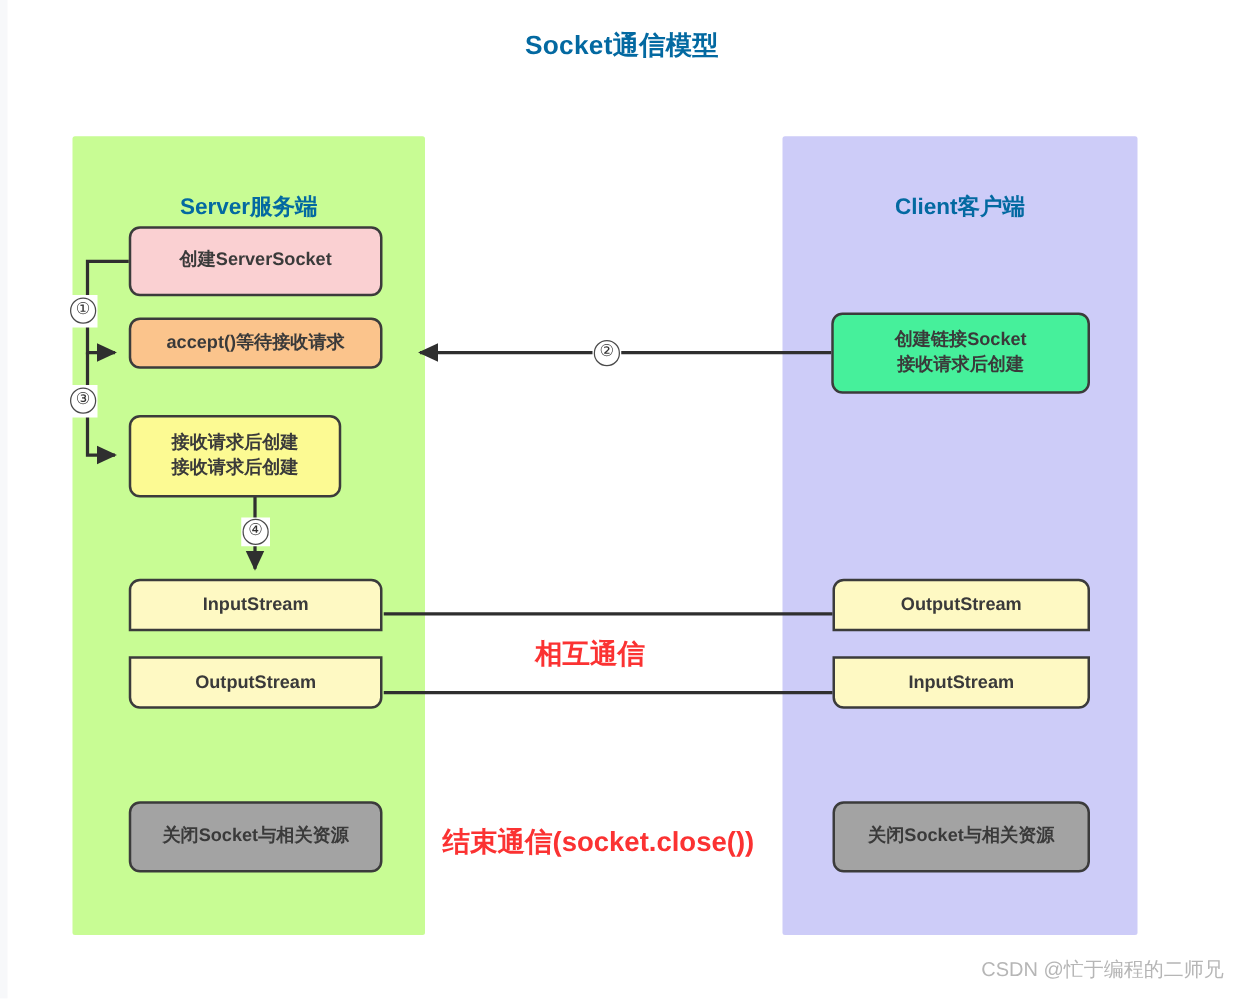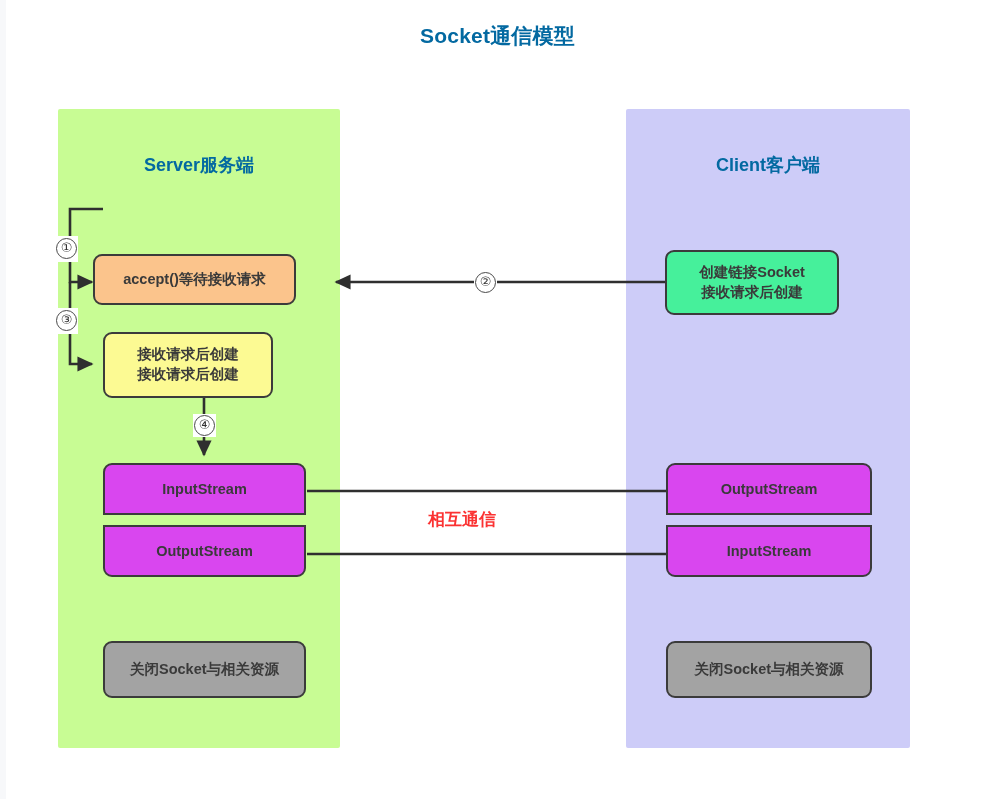--- a/index.html
+++ b/index.html
@@ -76,44 +76,44 @@
   .node-magenta { background: #a3a3a3; }
   .node-green   { background: #46f09b; }
 
   .stream-stack {
     position: absolute;
   }
   .stream-box {
     position: absolute;
     left: 0;
     width: 203px;
-    height: 52px;
+    height: 42px;
     box-sizing: border-box;
     border: 2.5px solid #3b3b3b;
-    background: #d946ef;
+    background: #fef9c3;
     display: flex;
     align-items: center;
     justify-content: center;
     font-size: 14.5px;
     font-weight: bold;
     color: #3a3a3a;
   }
   .stream-top {
     top: 0;
     border-radius: 9px 9px 0 0;
   }
   .stream-bottom {
     top: 62px;
     border-radius: 0 0 9px 9px;
   }
 
   .lbl-red {
     position: absolute;
     color: #fb3232;
-    font-size: 17px;
+    font-size: 22px;
     font-weight: bold;
     white-space: nowrap;
   }
   svg.wires {
     position: absolute;
     left: 0; top: 0;
     width: 995px; height: 799px;
     pointer-events: none;
   }
   .badge {
@@ -172,22 +172,25 @@
 
     <path d="M665,282 L336,282" fill="none" stroke="#2f2f2f" stroke-width="2.6" marker-end="url(#arrowhead)"></path>
 
     <path d="M204,397 L204,455" fill="none" stroke="#2f2f2f" stroke-width="2.6" marker-end="url(#arrowhead)"></path>
 
     <path d="M307,491 L666,491" fill="none" stroke="#2f2f2f" stroke-width="2.6"></path>
 
     <path d="M307,554 L666,554" fill="none" stroke="#2f2f2f" stroke-width="2.6"></path>
   </svg>
 
-
-  <div class="node node-orange" style="left:93px; top:254px; width:203px; height:51px;text-align:right;">
+  <div class="node node-pink" style="left:103px; top:181px; width:203px; height:56px;">
+    <span>创建ServerSocket</span>
+  </div>
+
+  <div class="node node-orange" style="left:103px; top:254px; width:203px; height:41px;text-align:right;">
     <span>accept()等待接收请求</span>
   </div>
 
   <div class="node node-yellow" style="left:103px; top:332px; width:170px; height:66px; flex-direction:column;">
     <span>接收请求后创建</span>
     <span>接收请求后创建</span>
   </div>
 
   <div class="stream-stack" style="left:103px; top:463px;">
     <div class="stream-box stream-top">
@@ -195,21 +198,21 @@
     </div>
     <div class="stream-box stream-bottom">
       <span>OutputStream</span>
     </div>
   </div>
 
   <div class="node node-magenta" style="left:103px; top:641px; width:203px; height:57px;">
     <span>关闭Socket与相关资源</span>
   </div>
 
-  <div class="node node-green" style="left:665px; top:250px; width:174px; height:65px; flex-direction:column;">
+  <div class="node node-green" style="left:665px; top:250px; width:207px; height:65px; flex-direction:column;">
     <span>创建链接Socket</span>
     <span>接收请求后创建</span>
   </div>
 
   <div class="stream-stack" style="left:666px; top:463px;">
     <div class="stream-box stream-top" style="width:206px;">
       <span>OutputStream</span>
     </div>
     <div class="stream-box stream-bottom" style="width:206px;">
       <span>InputStream</span>
@@ -227,15 +230,17 @@
   <div class="badge" style="left:56px; top:310px;">③</div>
 
   <div class="badge-pad" style="left:474px; top:271px; width:23px; height:23px;"></div>
   <div class="badge" style="left:475px; top:272px;">②</div>
 
   <div class="badge-pad" style="left:193px; top:414px; width:23px; height:23px;"></div>
   <div class="badge" style="left:194px; top:415px;">④</div>
 
   <div class="lbl-red" style="left:428px; top:508px;">相互通信</div>
 
-
+  <div class="lbl-red" style="left:354px; top:659px;">结束通信(socket.close())</div>
+
+  <div class="watermark">CSDN @忙于编程的二师兄</div>
 
 </div>
 
 </body></html>

